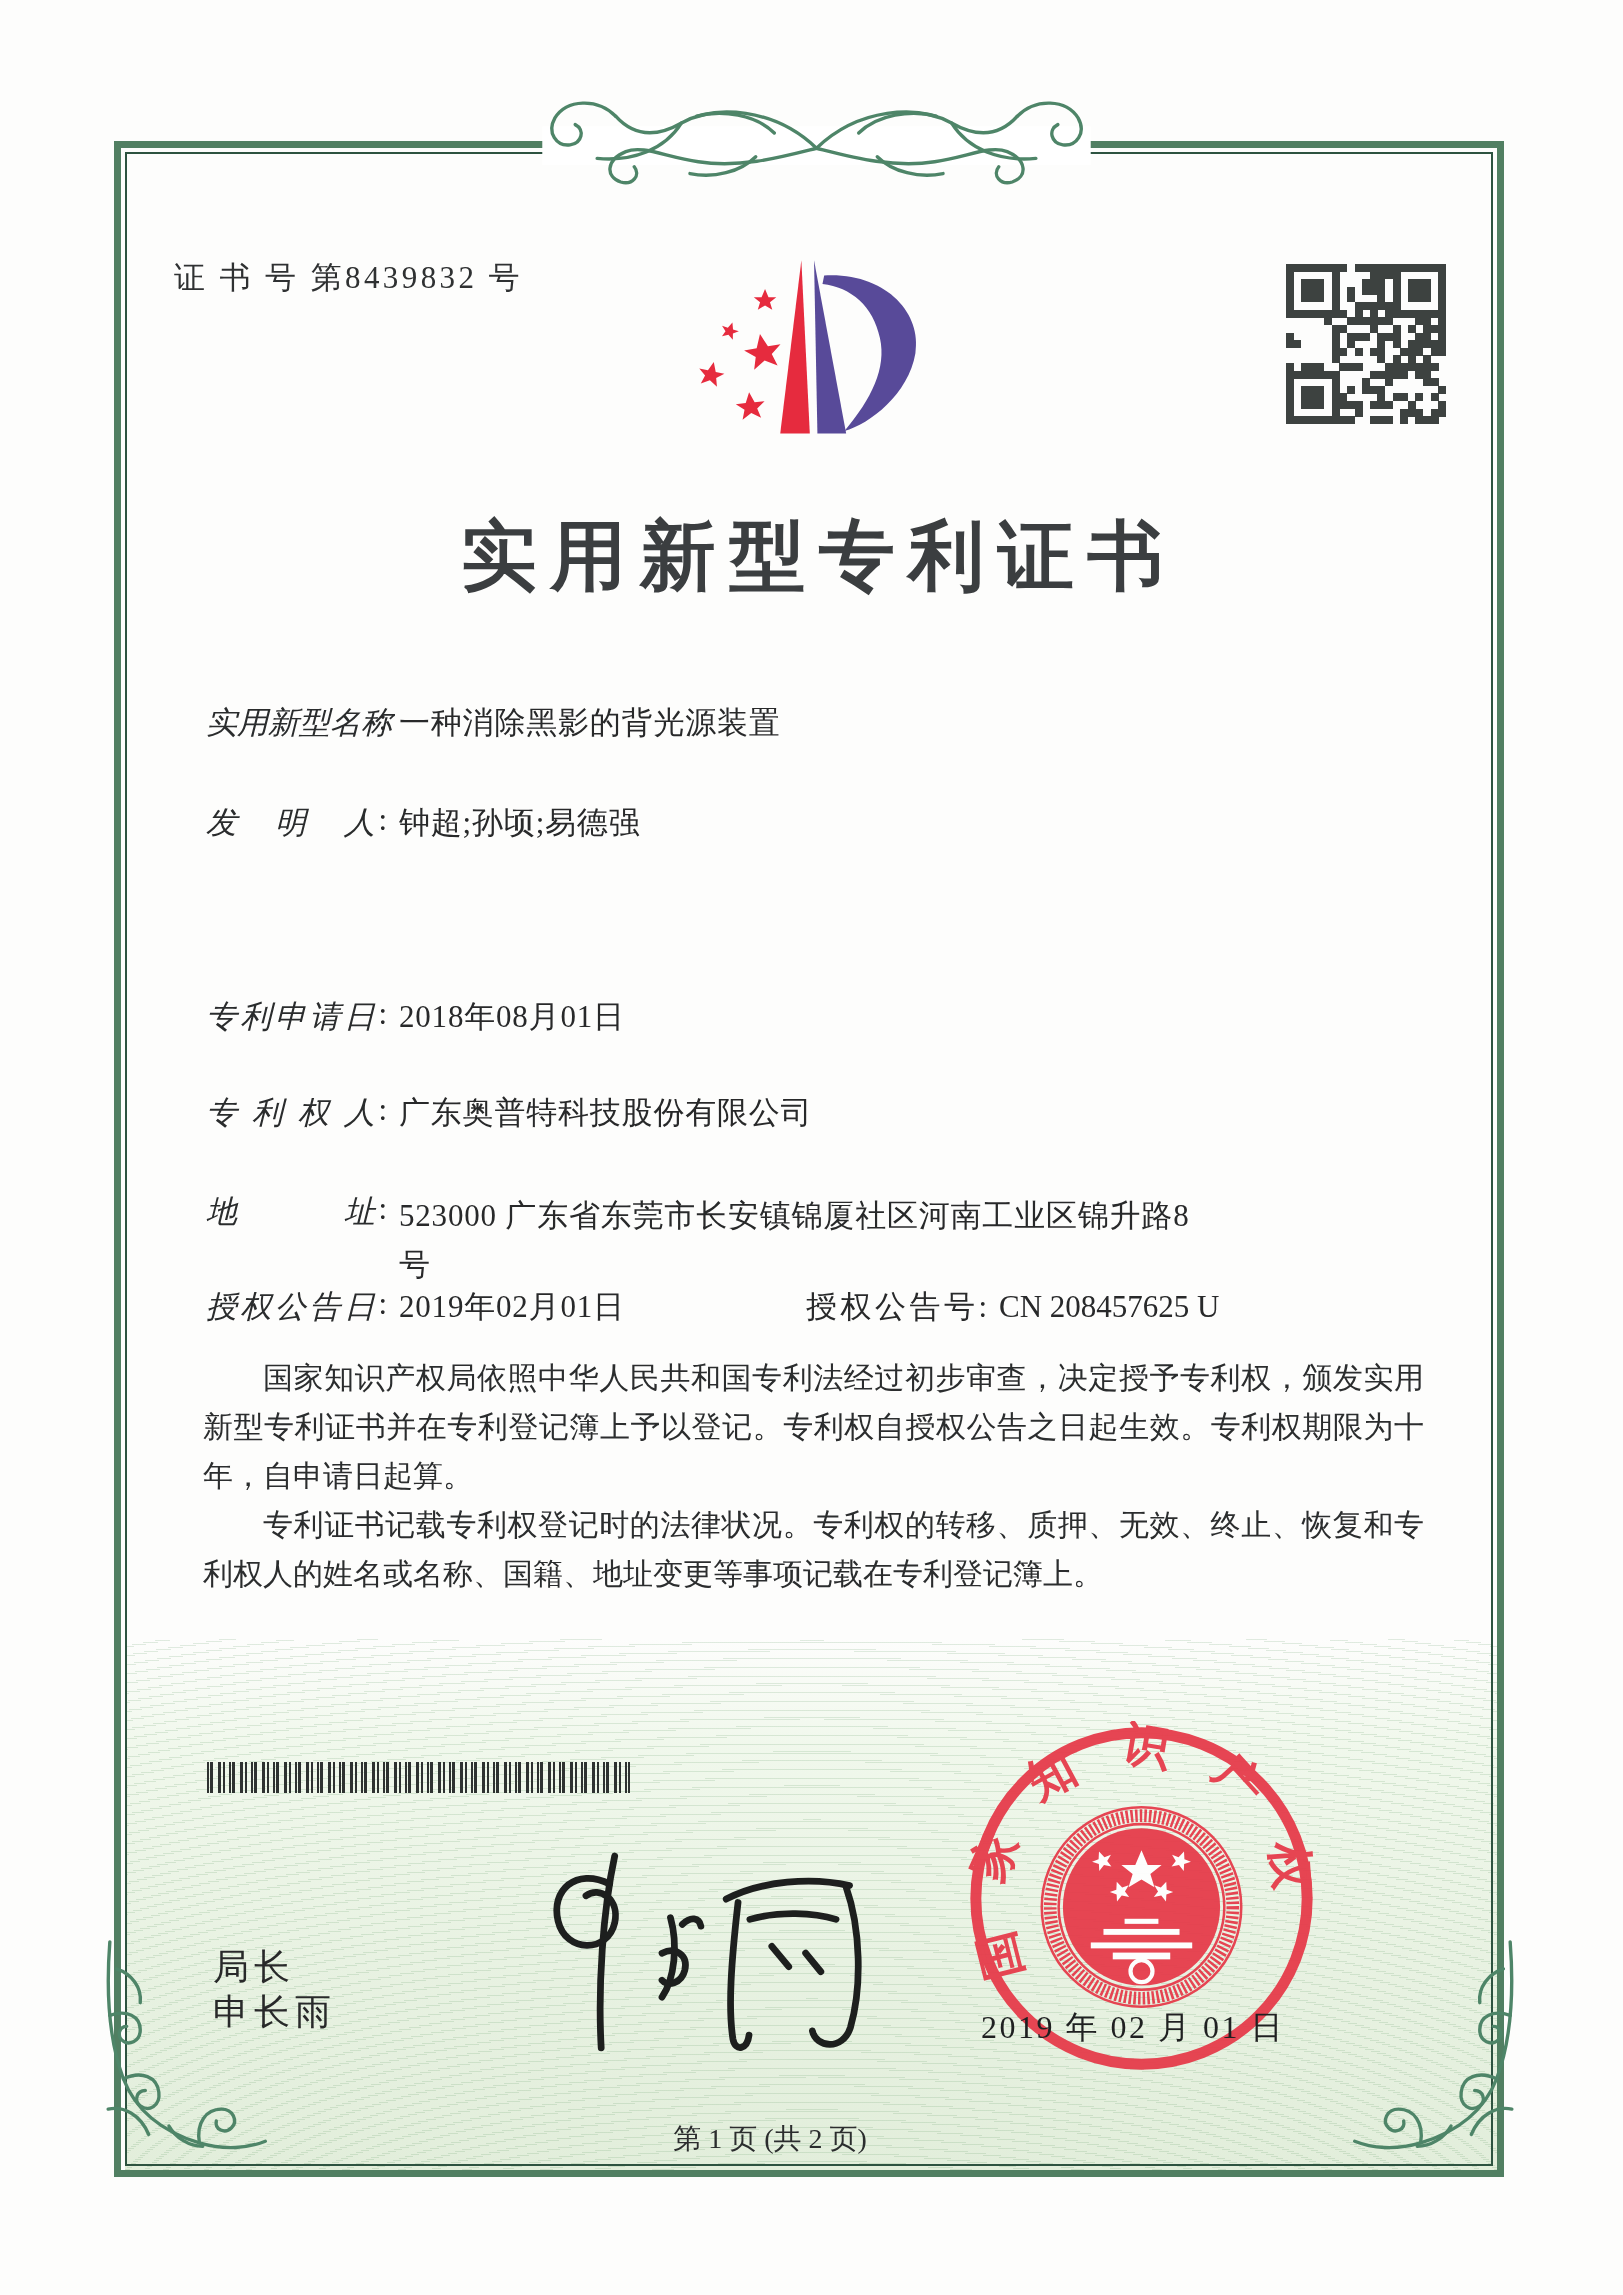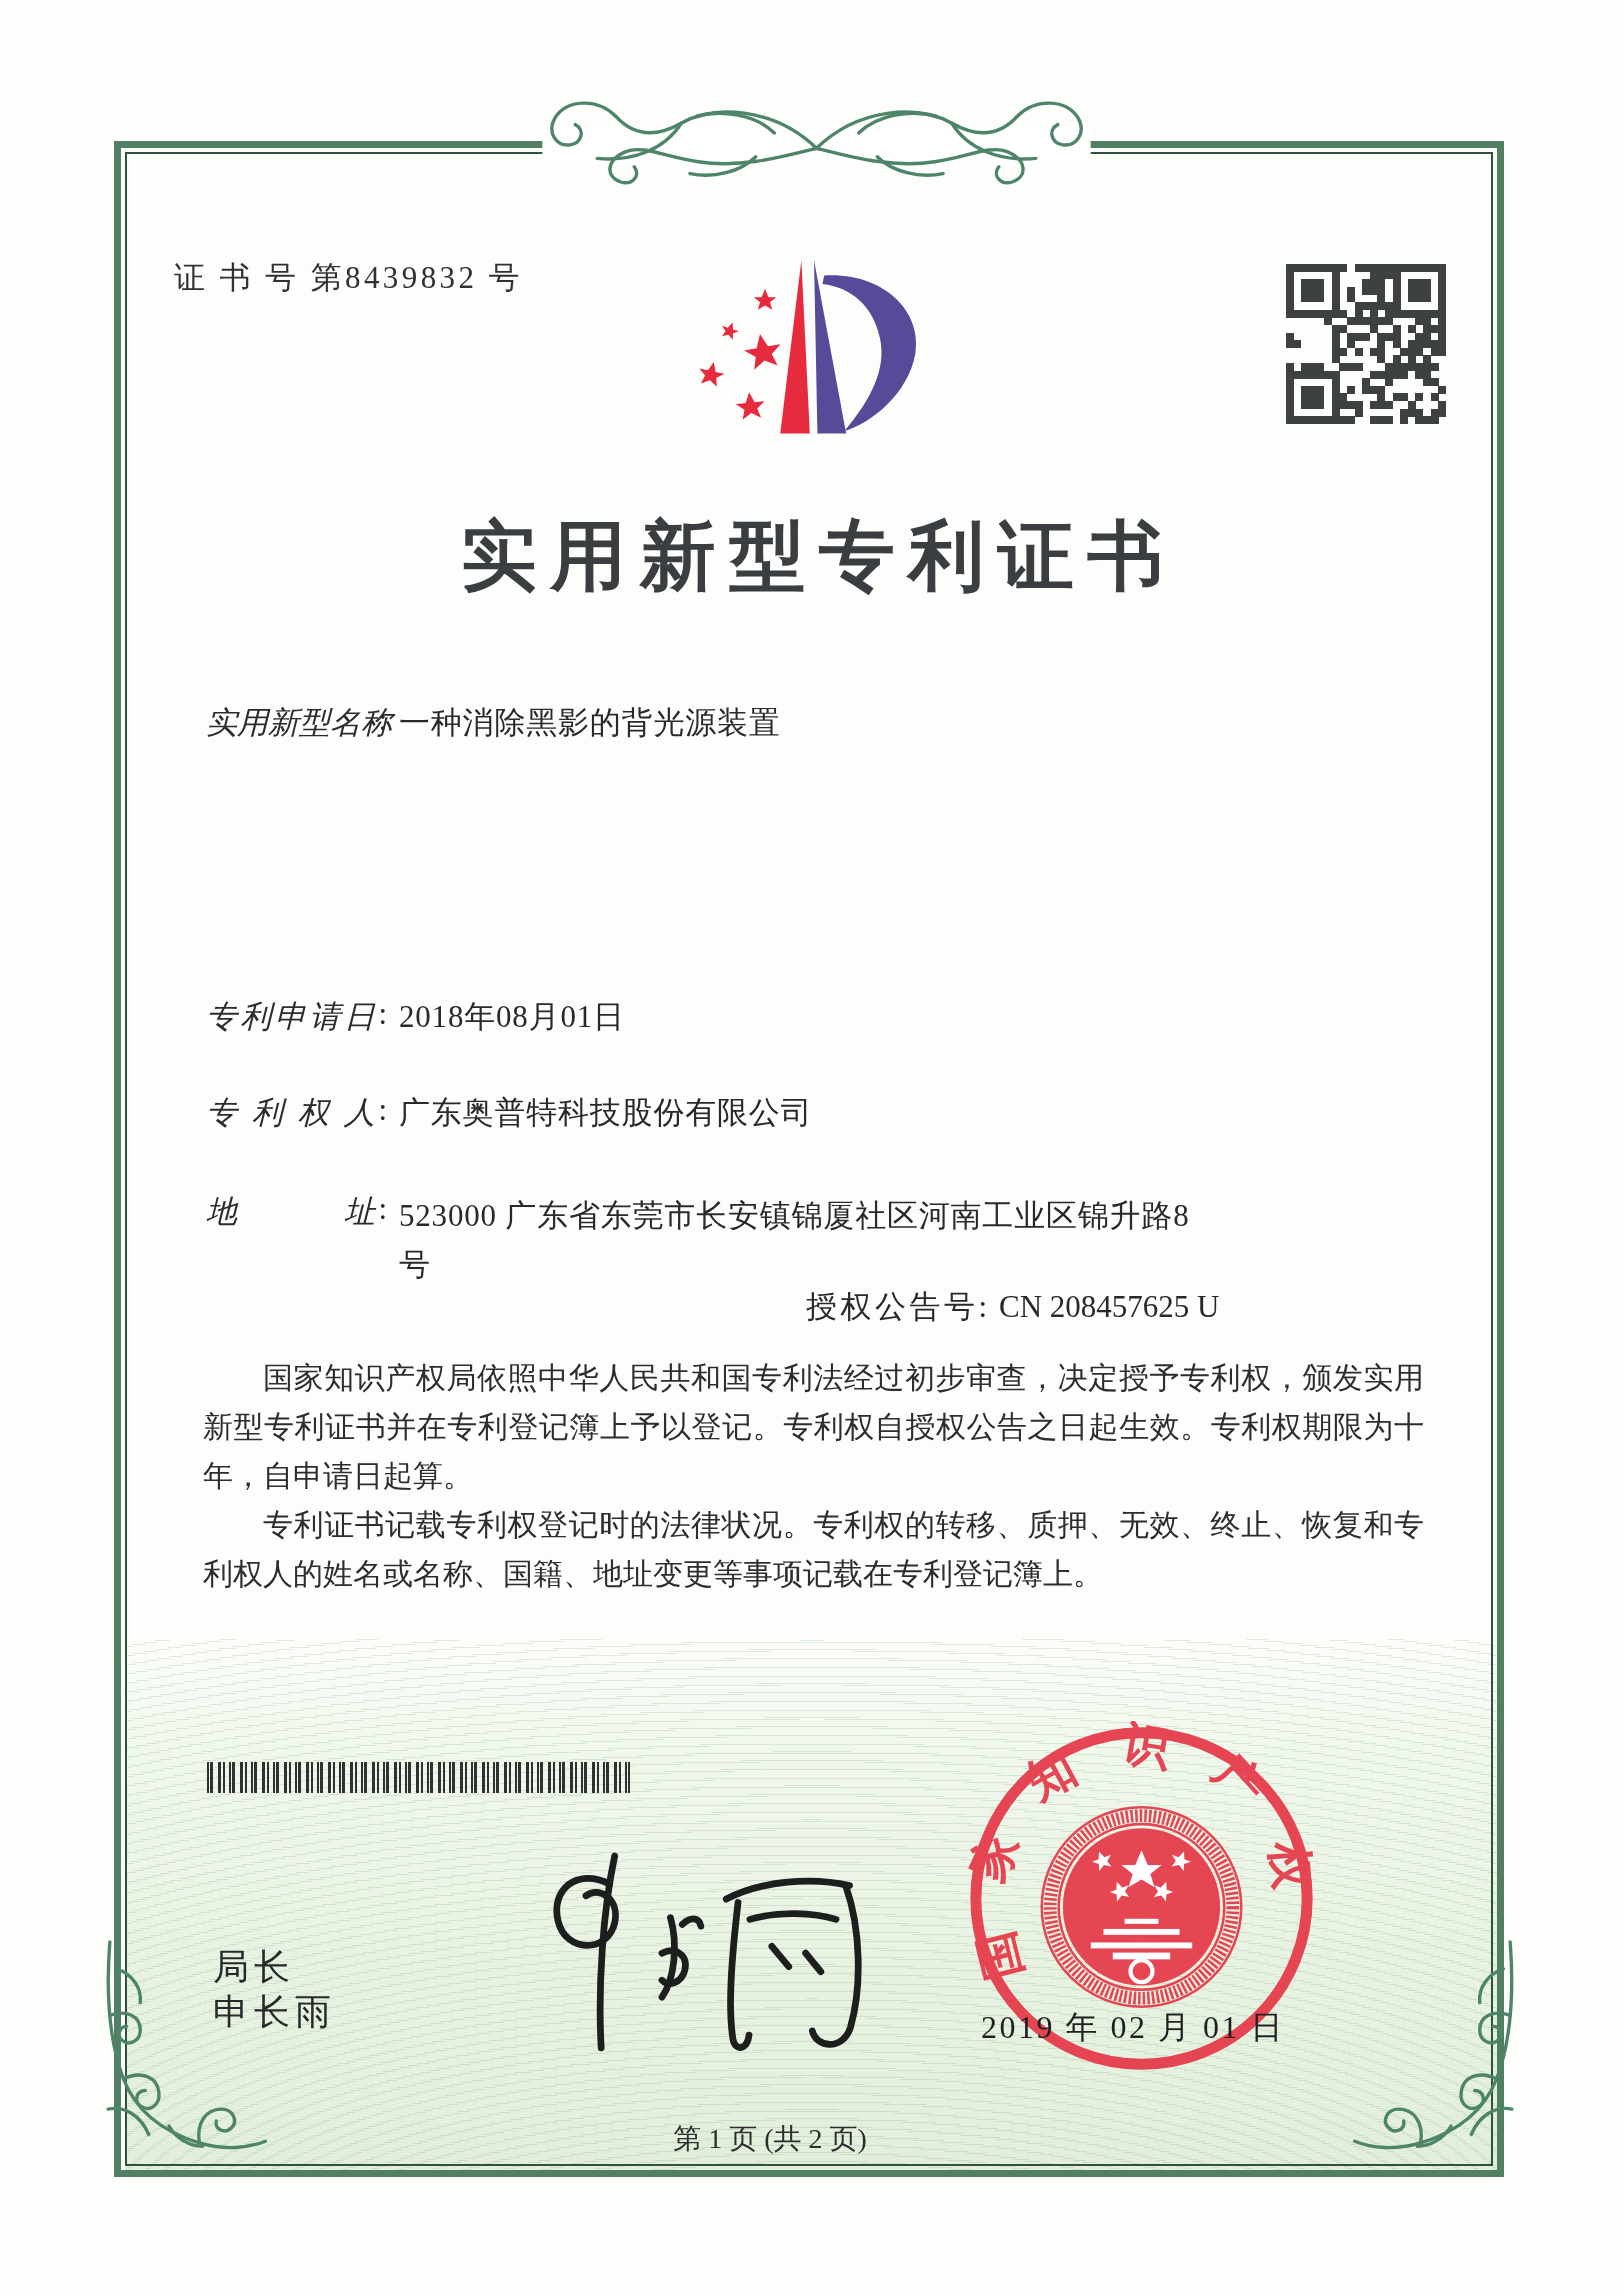--- a/index.html
+++ b/index.html
@@ -406,34 +406,40 @@
       <i style="left: 137px; top: 152px;"></i>
       <i style="left: 145px; top: 152px;"></i>
     </div>
 
   <div class="doc-title">实用新型专利证书</div>
 
   <div class="field-row row-name">
     <span class="lbl">实用新型名称</span><span class="colon">:</span><span class="val">一种消除黑影的背光源装置</span>
   </div>
 
+  <div class="field-row row-inventor">
+    <span class="lbl">发明人</span><span class="colon">:</span><span class="val">钟超;孙顷;易德强</span>
+  </div>
 
 
   <div class="field-row row-filing">
     <span class="lbl">专利申请日</span><span class="colon">:</span><span class="val">2018年08月01日</span>
   </div>
 
   <div class="field-row row-patentee">
     <span class="lbl">专利权人</span><span class="colon">:</span><span class="val">广东奥普特科技股份有限公司</span>
   </div>
 
   <div class="field-row row-address">
     <span class="lbl">地址</span><span class="colon">:</span><span class="val"><span class="vline" style="display:block;">523000 广东省东莞市长安镇锦厦社区河南工业区锦升路8</span><span class="vline" style="display:block;">号</span></span>
   </div>
 
+  <div class="field-row row-grantdate">
+    <span class="lbl">授权公告日</span><span class="colon">:</span><span class="val">2019年02月01日</span>
+  </div>
 
   <div class="row-grantno">
     <span class="lbl">授权公告号</span><span class="colon">:</span><span class="val">CN 208457625 U</span>
   </div>
 
   <div class="body-text">
     <p>国家知识产权局依照中华人民共和国专利法经过初步审查，决定授予专利权，颁发实用新型专利证书并在专利登记簿上予以登记。专利权自授权公告之日起生效。专利权期限为十年，自申请日起算。</p>
     <p>专利证书记载专利权登记时的法律状况。专利权的转移、质押、无效、终止、恢复和专利权人的姓名或名称、国籍、地址变更等事项记载在专利登记簿上。</p>
   </div>
 

